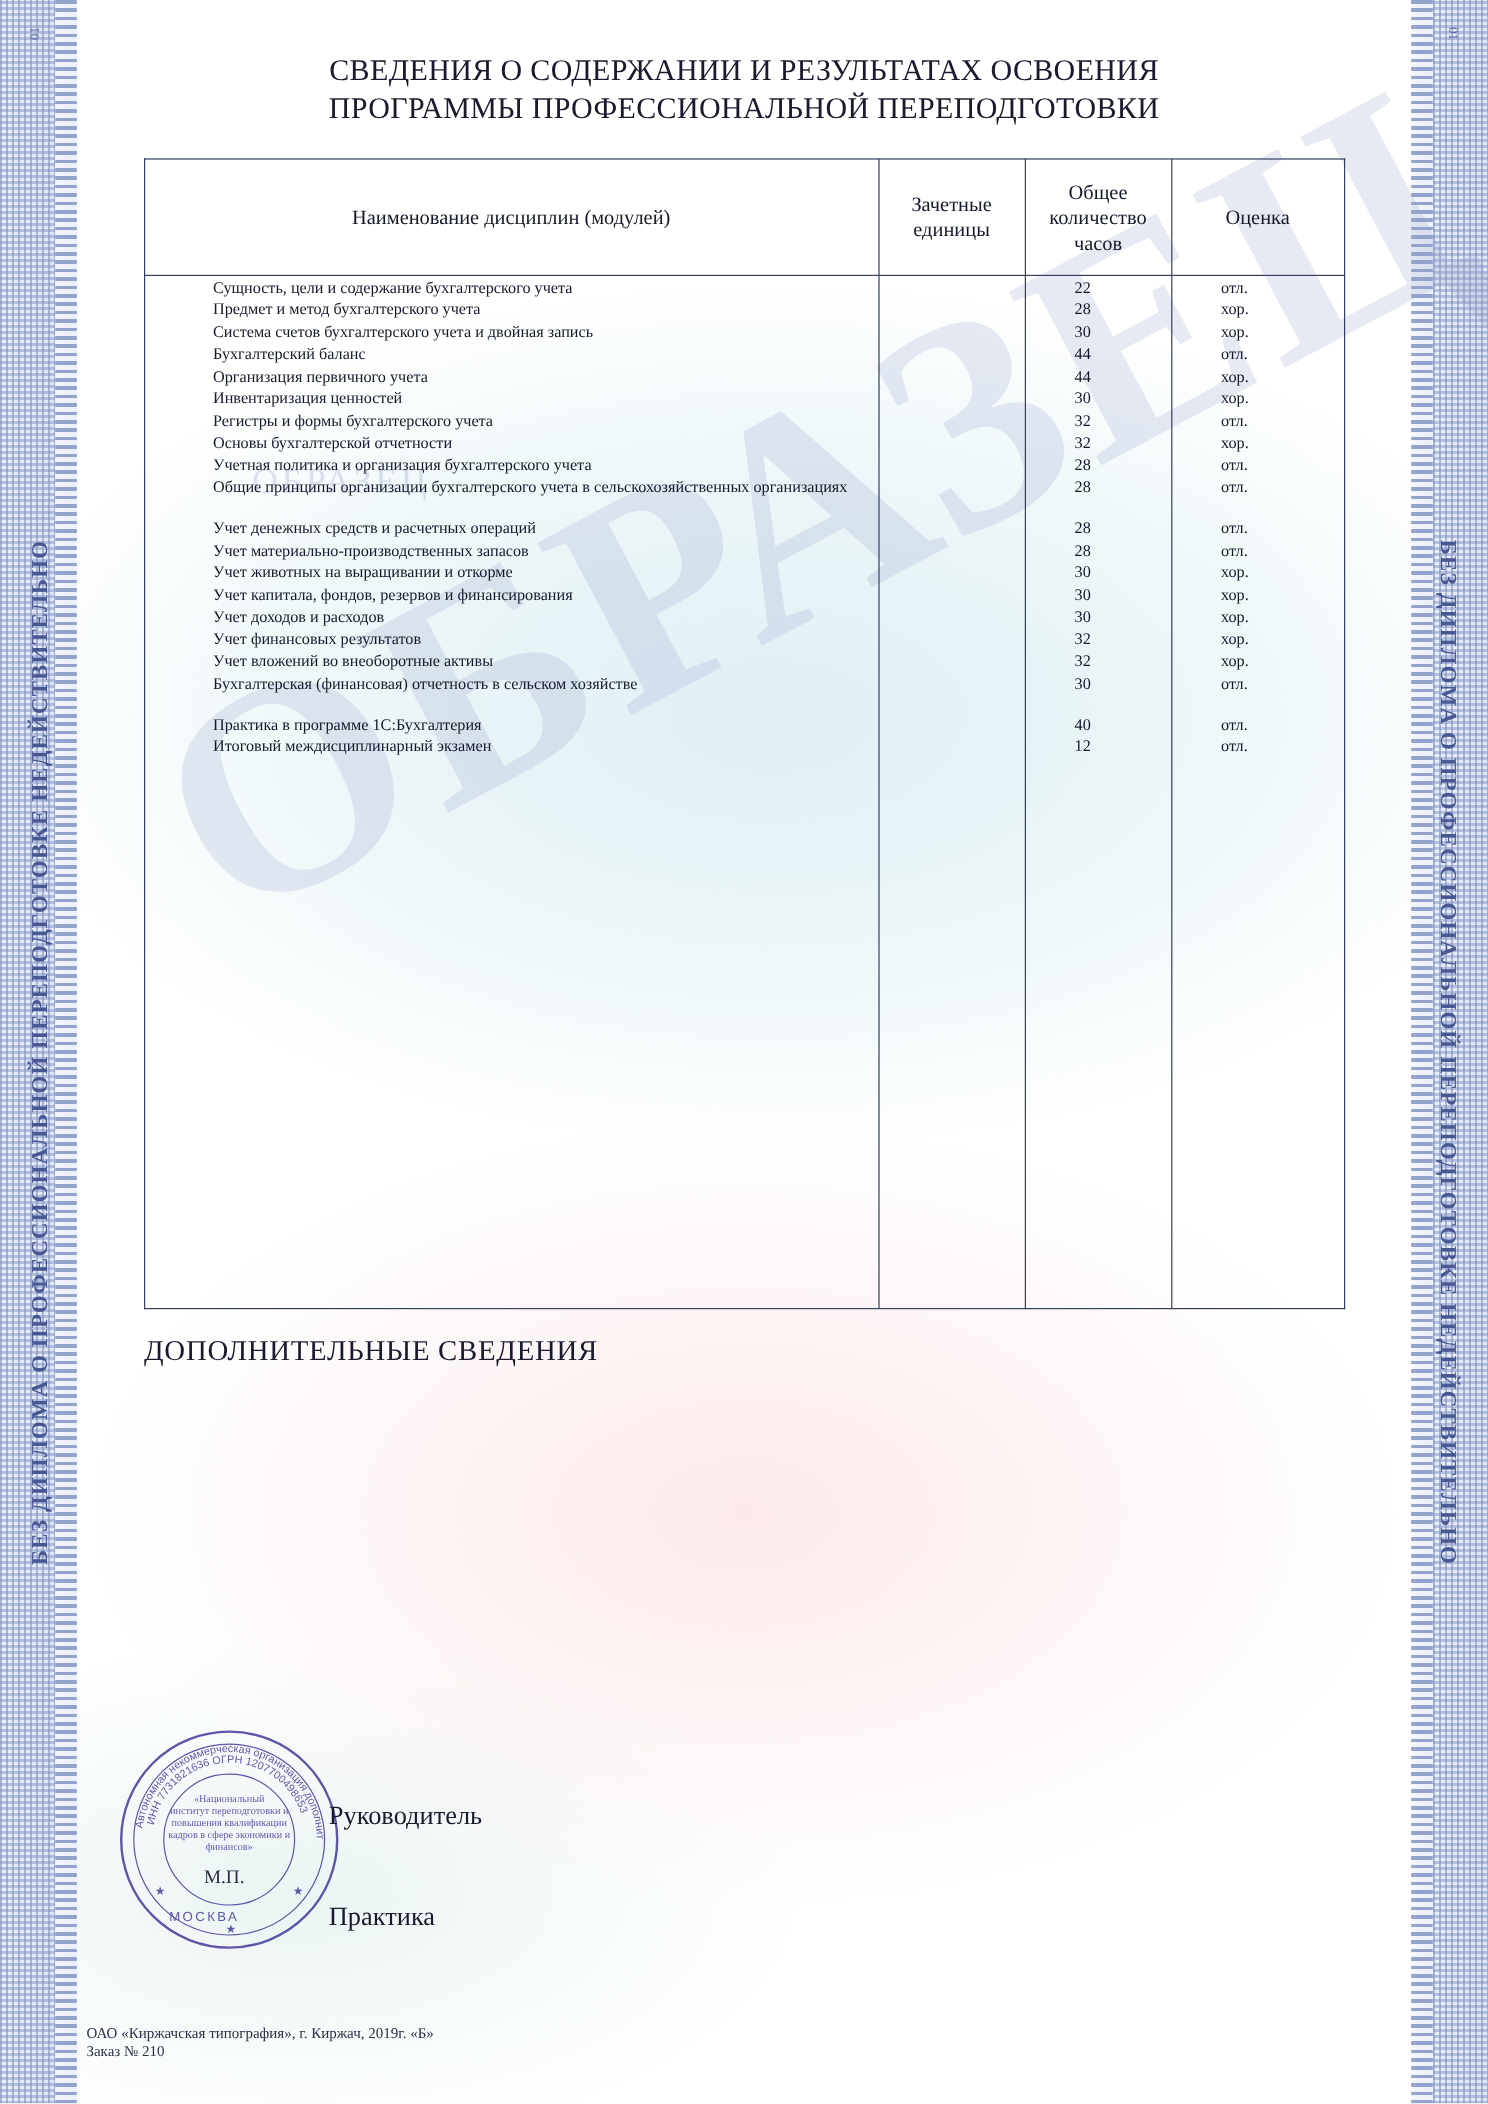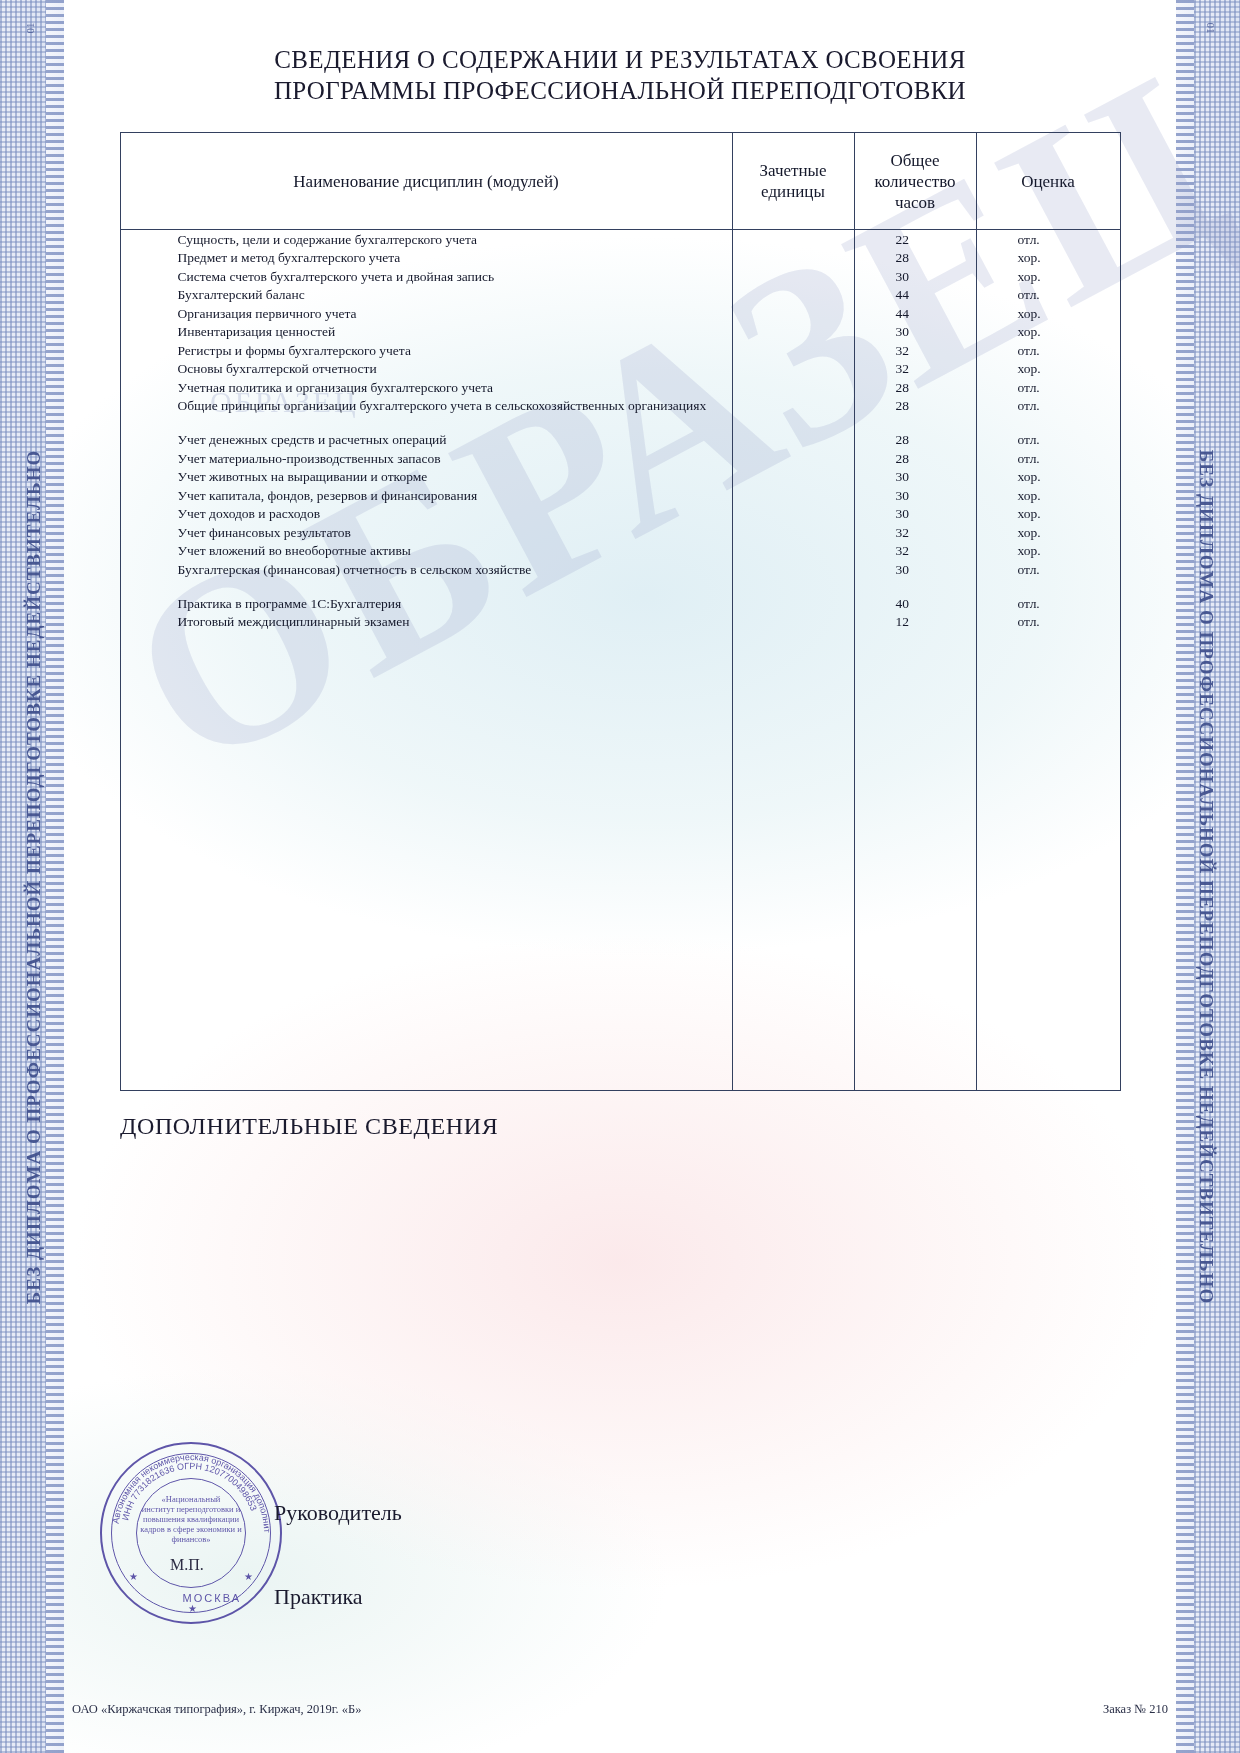--- a/index.html
+++ b/index.html
@@ -232,21 +232,21 @@
   .stamp-arc text {
     font-family: "Liberation Sans", sans-serif;
     font-size: 9px;
     fill: #4a3f9e;
   }
   .stamp-city {
     position: absolute;
     left: 39px;
     bottom: 18px;
     width: 100px;
-    text-align: right;
+    text-align: left;
     font-size: 11px;
     letter-spacing: 2px;
     font-family: "Liberation Sans", sans-serif;
     color: #4a3f9e;
   }
   .stamp-star {
     position: absolute;
     font-size: 10px;
     color: #4a3f9e;
   }
@@ -256,20 +256,21 @@
 
   .footer {
     position: absolute;
     left: 72px;
     right: 72px;
     bottom: 36px;
     display: flex;
     justify-content: space-between;
     font-size: 12.5px;
     color: #2b3048;
+    flex-direction: column;
   }
 
   .mc-name {
     position: absolute;
     left: 170px;
     top: 1556px;
     font-size: 16px;
     color: #2d2d44;
     font-family: "Liberation Serif", serif;
   }

